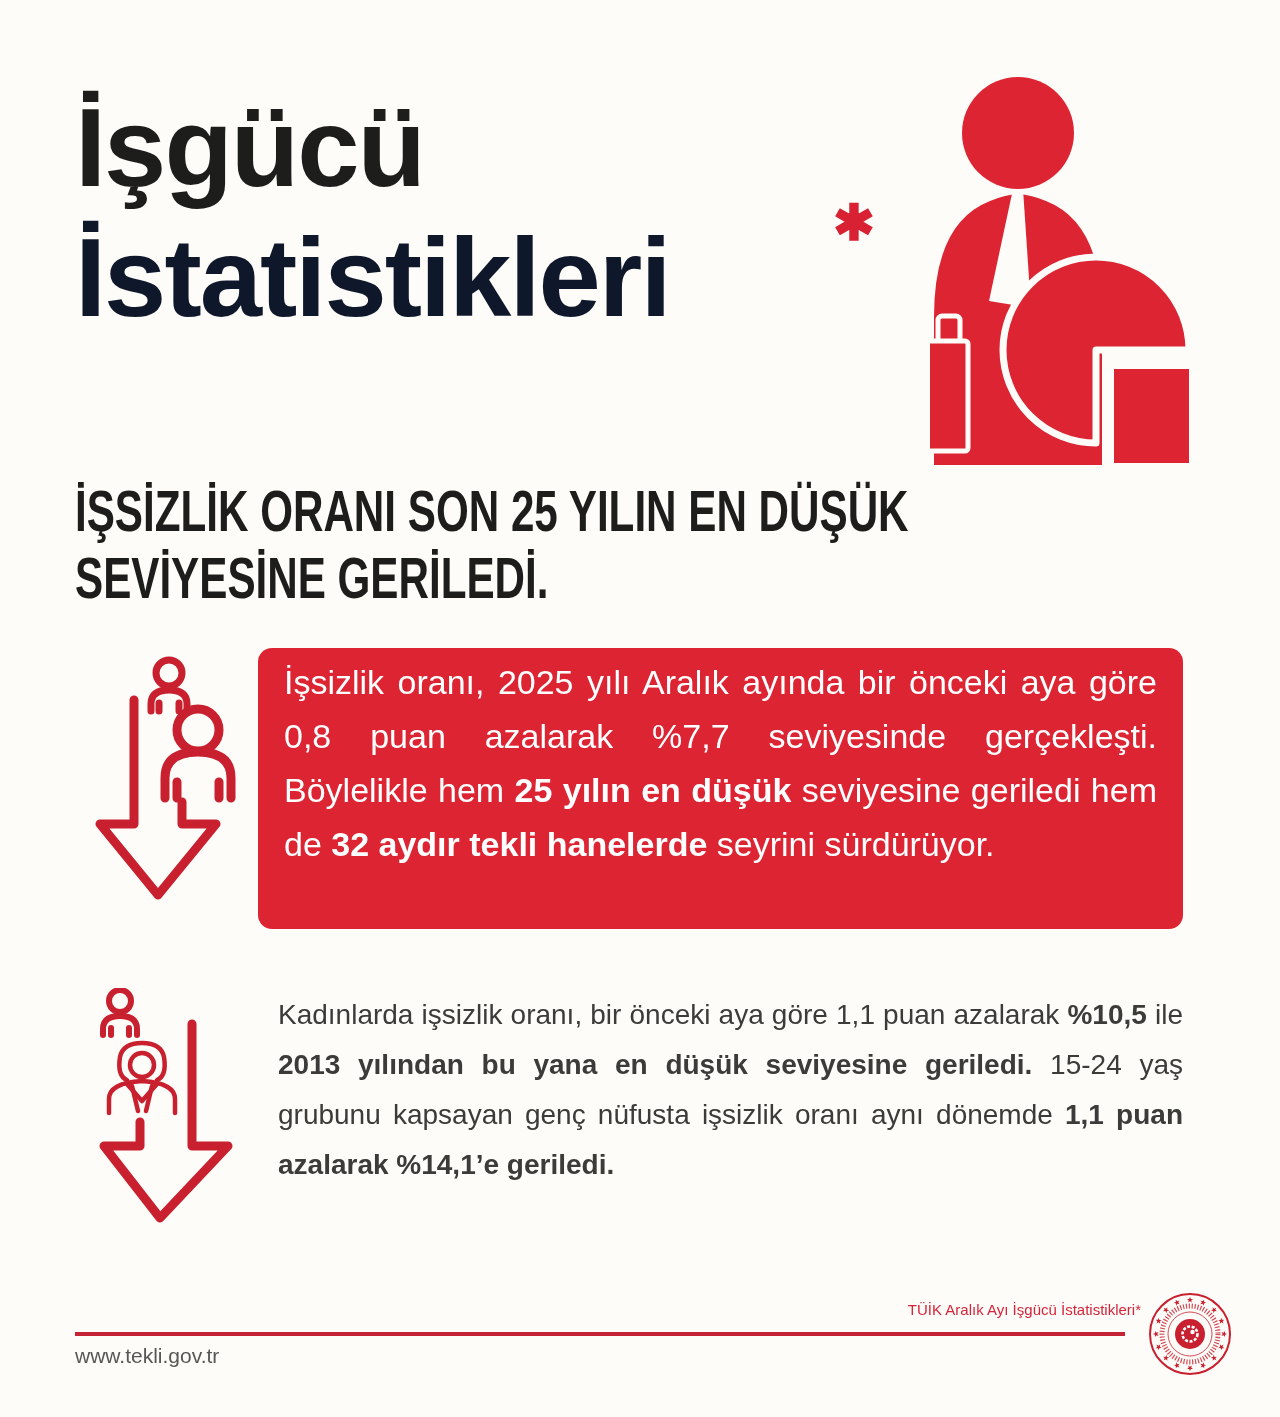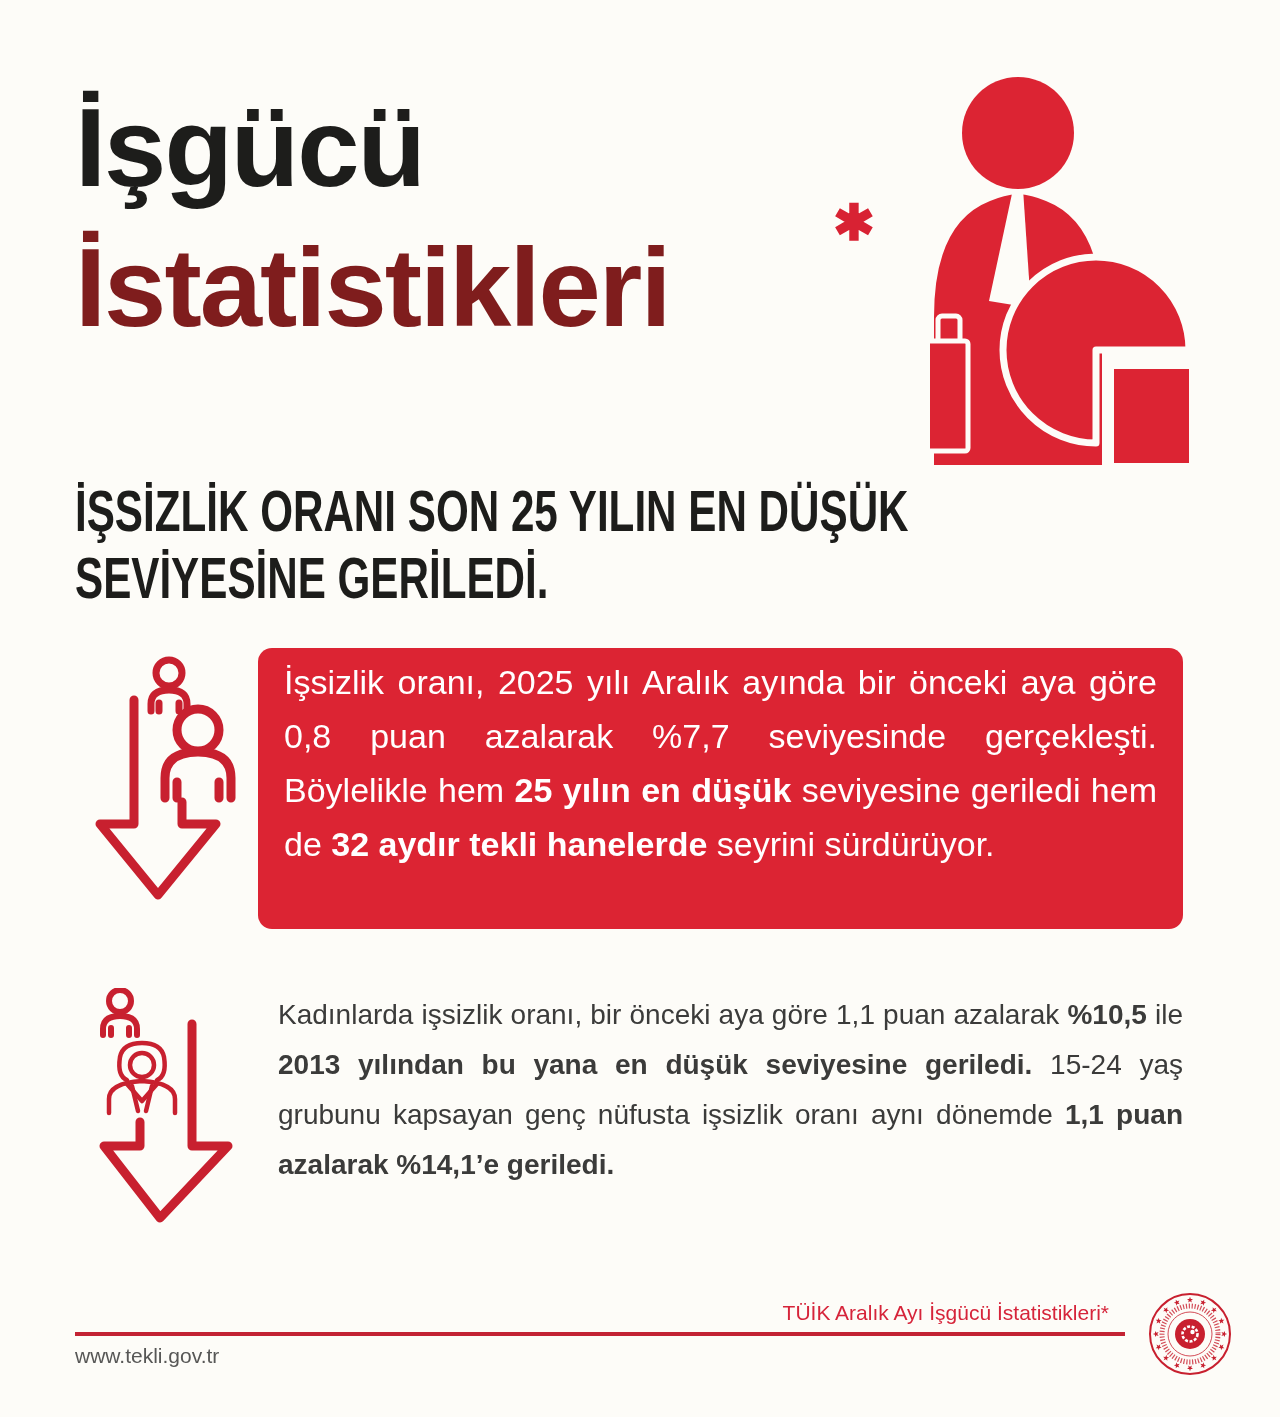--- a/index.html
+++ b/index.html
@@ -4,21 +4,21 @@
 <style>
   html,body{margin:0;padding:0;background:#e9e9e9;}
   .page{
     position:relative;width:1280px;height:1417px;margin:0 auto;
     background:#fdfcf8;overflow:hidden;
     font-family:"Liberation Sans",sans-serif;
   }
   
   .title-line{position:absolute;left:75px;font-weight:bold;letter-spacing:-2px;line-height:1;}
   .title-black{top:84px;font-size:112px;color:#1d1d1b;margin-top:8px;}
-  .title-red{top:232px;font-size:112px;color:#7f1d1d;text-align:center;}
+  .title-red{top:222px;font-size:112px;color:#0f172a;text-align:center;}
   .title-asterisk{position:absolute;left:833px;top:194px;font-size:50px;color:#d82233;font-weight:bold;}
   .header-icon{position:absolute;left:930px;top:73px;width:262px;height:392px;}
   
   .headline{position:absolute;left:75px;top:478px;color:#1d1d1b;font-weight:bold;
     font-size:57px;line-height:67px;transform:scaleX(.74);transform-origin:left top;
     white-space:nowrap;letter-spacing:0;}
   
   .row-icon{position:absolute;}
   .icon1{left:92px;top:648px;width:150px;height:295px;}
   .icon2{left:95px;top:988px;width:145px;height:250px;}
@@ -27,22 +27,22 @@
     background:#dc2433;border-radius:14px;box-sizing:border-box;
     padding:7px 26px 0 26px;color:#ffffff;
     font-size:34px;line-height:54px;text-align:justify;
   }
   .plain-par{
     position:absolute;left:278px;top:990px;width:905px;
     color:#3b3b3a;font-size:28px;line-height:50px;text-align:justify;
   }
   .red-box .b,.plain-par .b{font-weight:bold;}
   
-  .footer-note{position:absolute;left:484px;top:1301px;width:625px;text-align:right;
-    color:#d6243a;font-size:21px;}
+  .footer-note{position:absolute;left:516px;top:1301px;width:625px;text-align:right;
+    color:#d6243a;font-size:15px;}
   .footer-line{position:absolute;left:75px;top:1332px;width:1050px;height:4px;background:#c32334;}
   .footer-site{position:absolute;left:75px;top:1344px;color:#575756;font-size:21px;}
   .footer-logo{position:absolute;left:1148px;top:1292px;width:84px;height:84px;}
 </style>
 </head>
 <body>
 
 <div class="page">
 
   <div class="title-line title-black">İşgücü</div>

